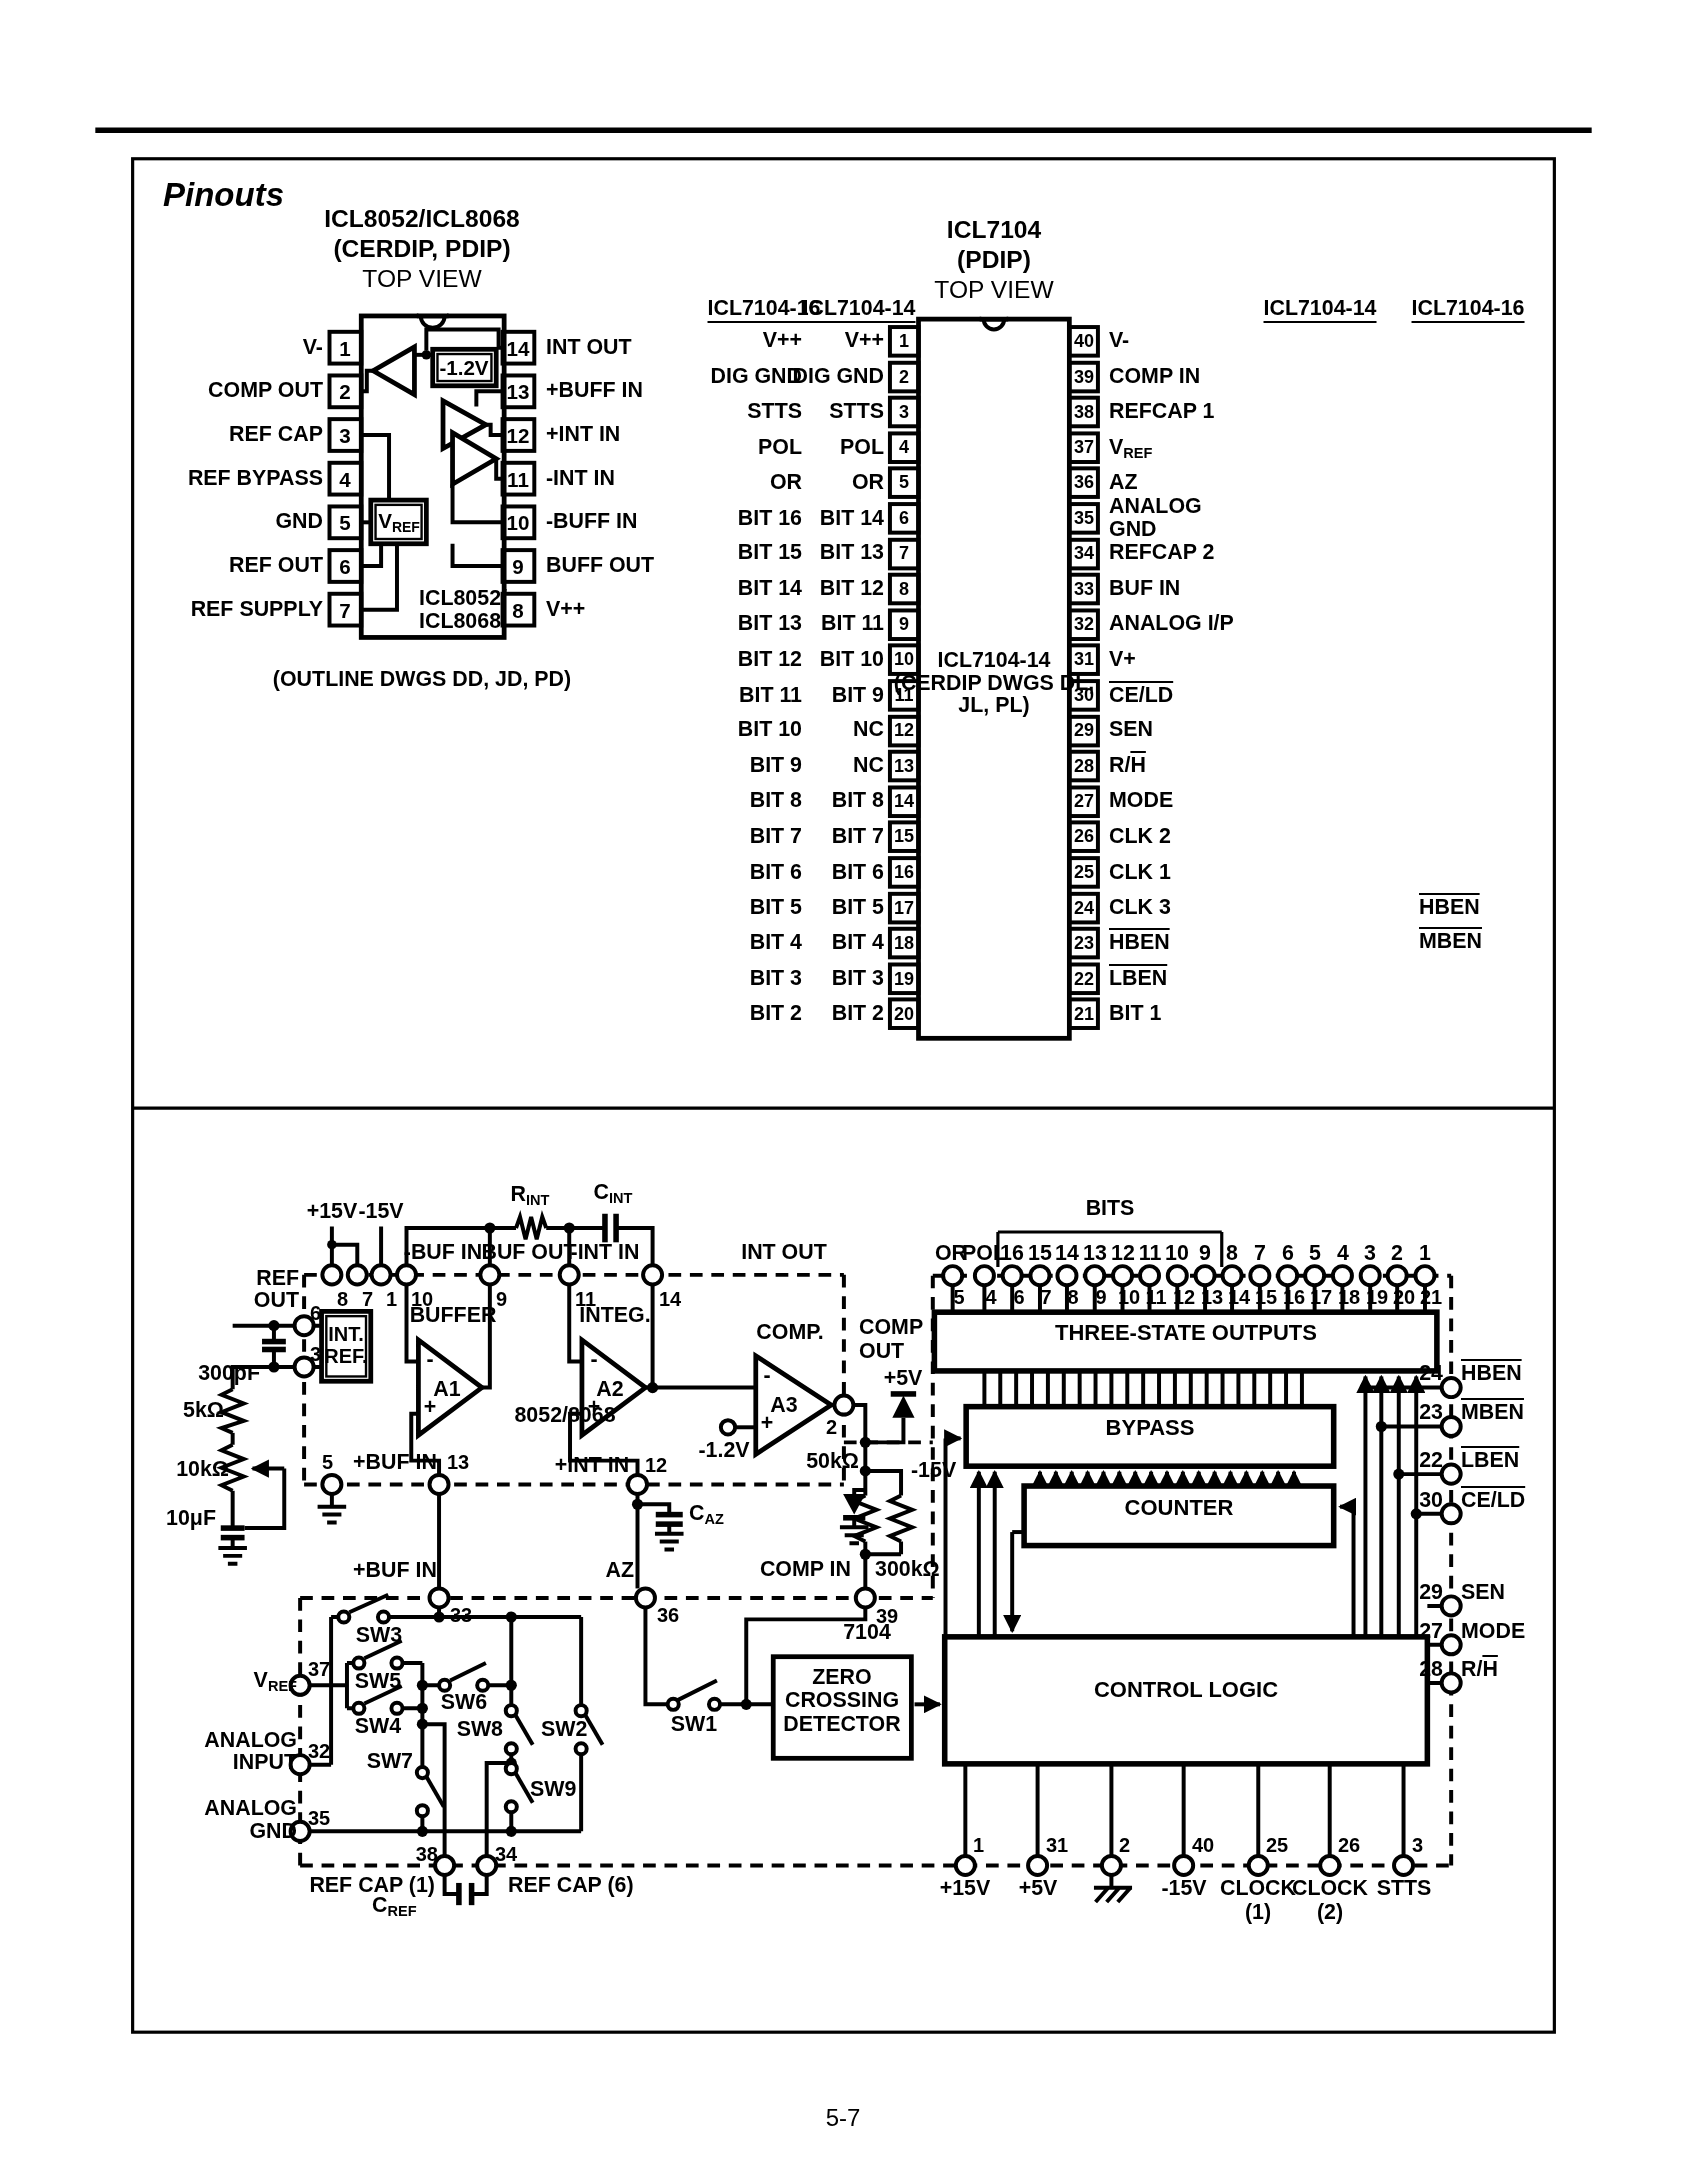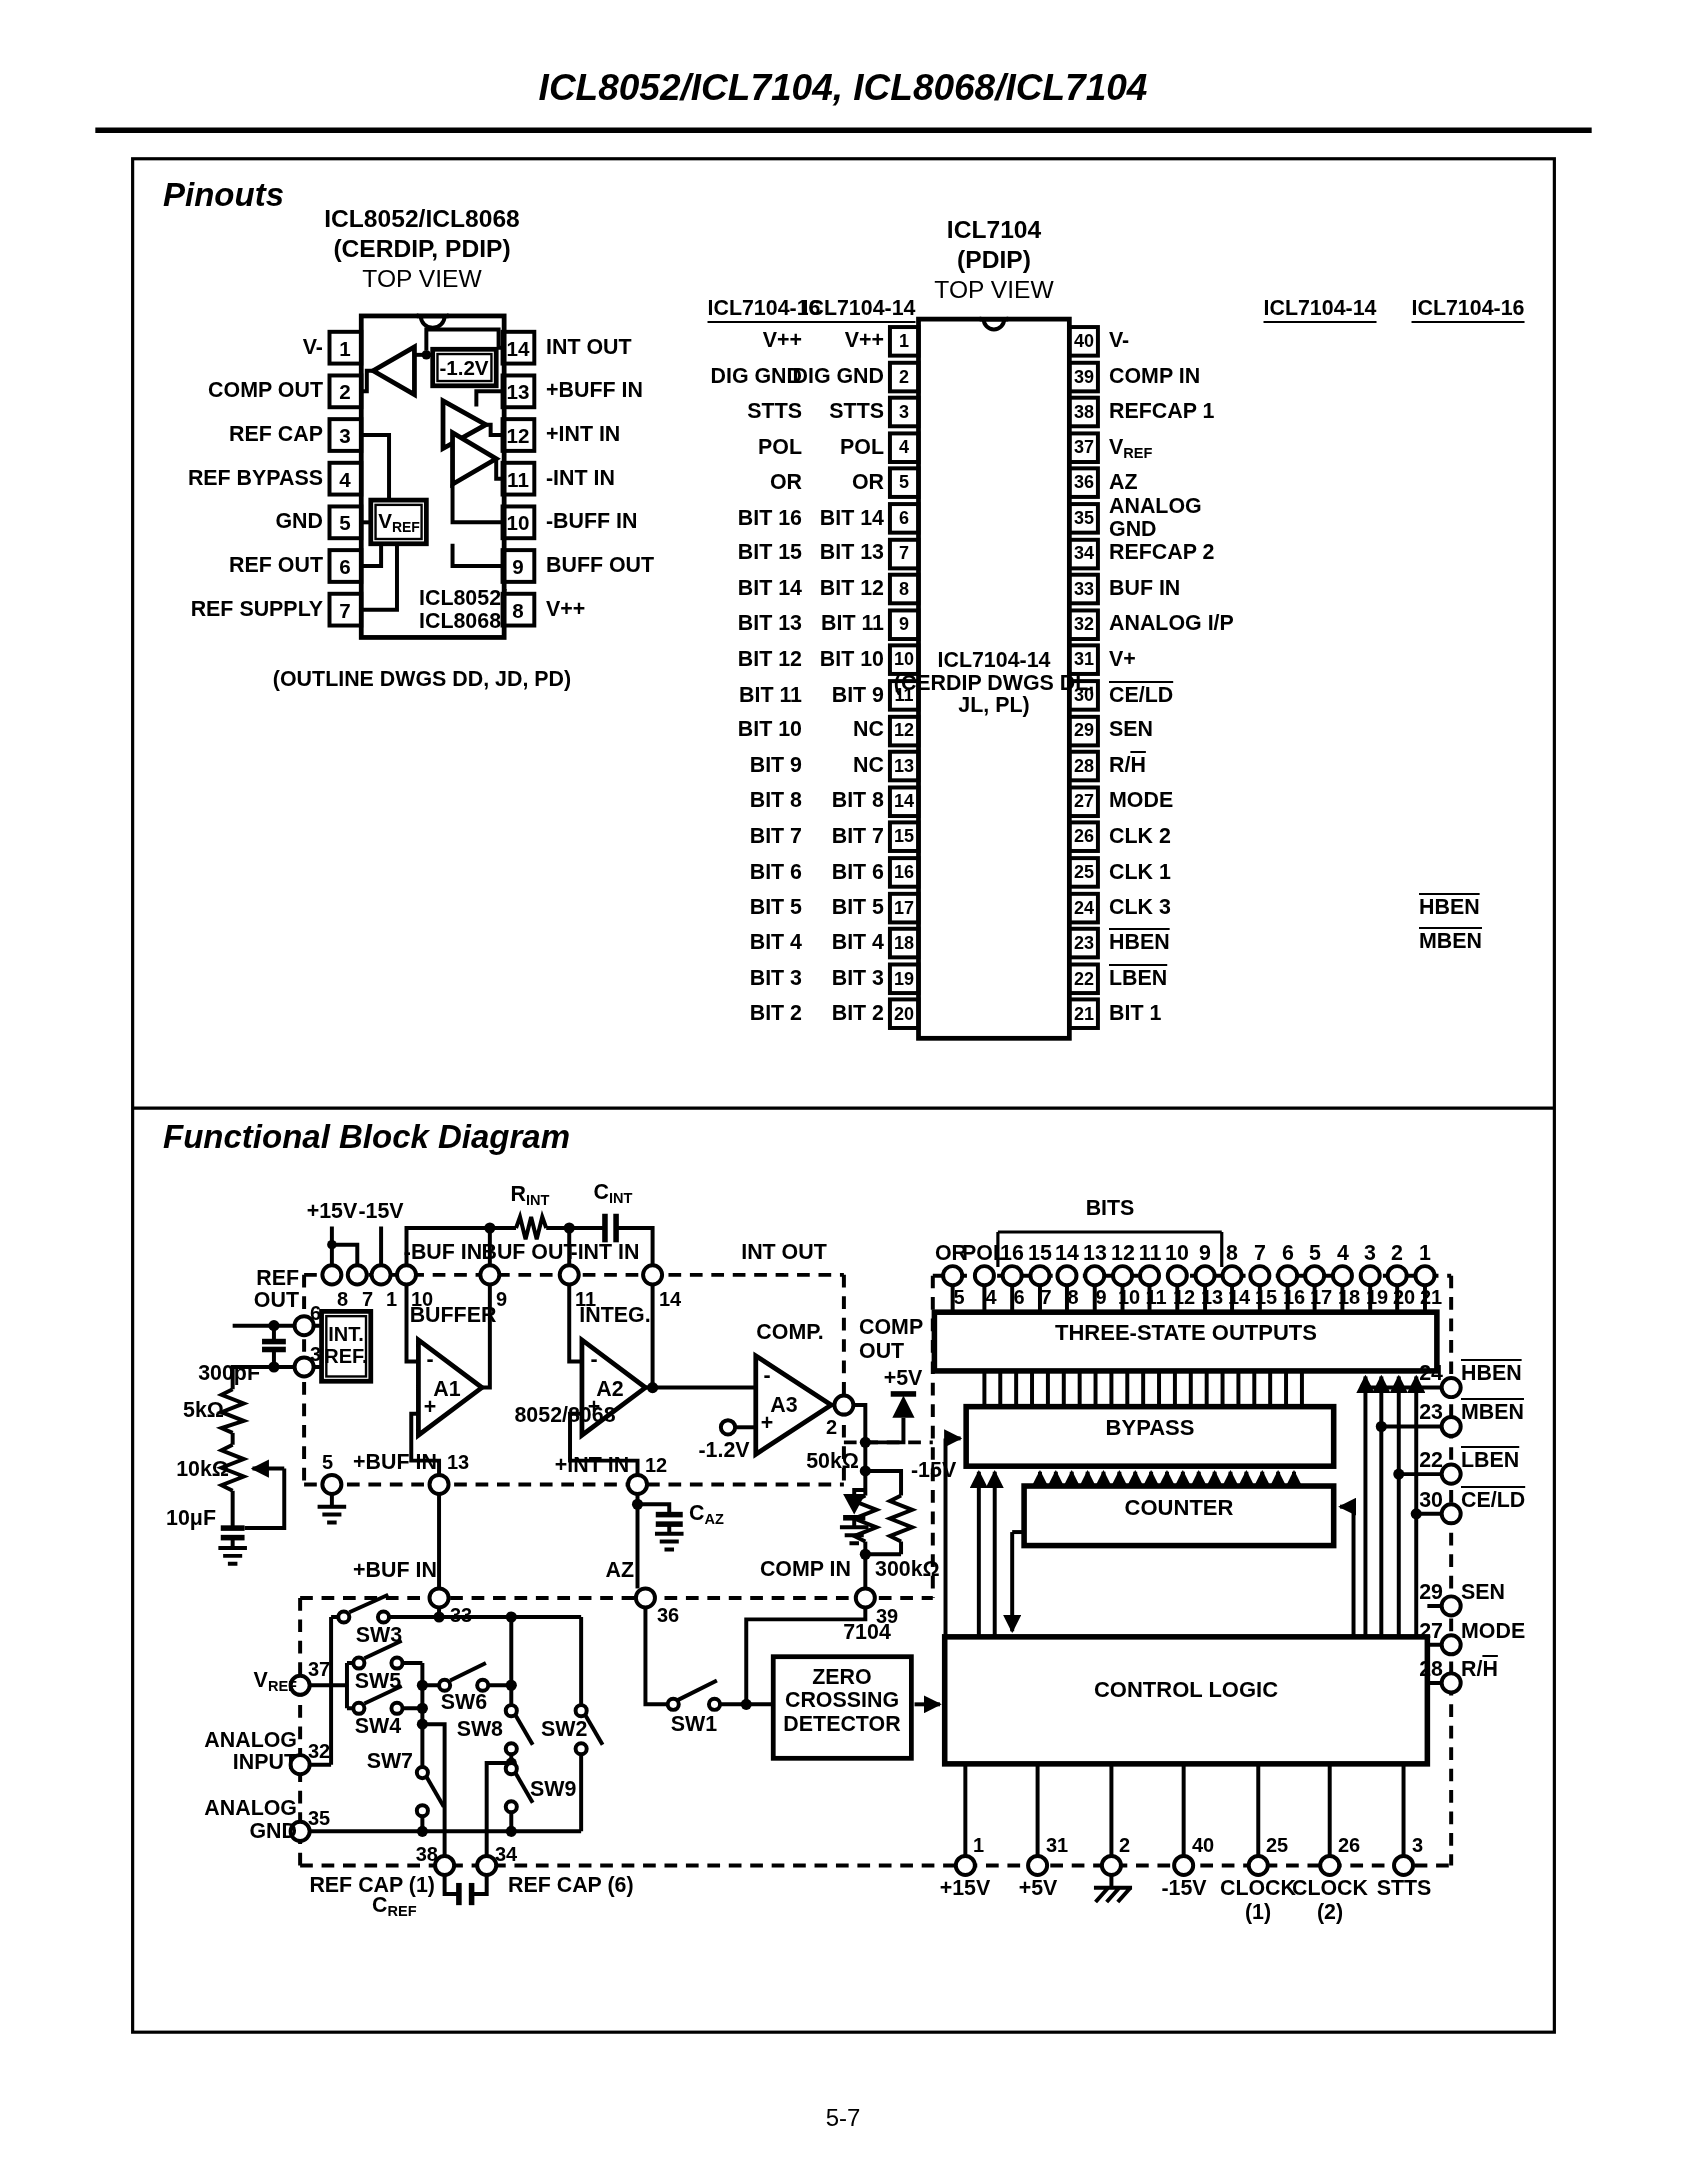--- a/index.html
+++ b/index.html
@@ -383,23 +383,21 @@
         <circle cx="1587" cy="1607" r="12"></circle>
         <circle cx="1622" cy="1607" r="12"></circle>
         <circle cx="1656" cy="1607" r="12"></circle>
         <circle cx="1691" cy="1607" r="12"></circle>
         <circle cx="1726" cy="1607" r="12"></circle>
         <circle cx="1760" cy="1607" r="12"></circle>
         <circle cx="1795" cy="1607" r="12"></circle>
   </g>
 </svg>
 
-<div class="lb t1 c" style="left:843px;top:67px">ICL8052/ICL7104, ICL8068/ICL7104</div>
 <div class="lb t2" style="left:163px;top:176px">Pinouts</div>
-<div class="lb t2" style="left:163px;top:1118px">Functional Block Diagram</div>
 <div class="lb reg" style="left:843px;top:2105px;font-size:24px;transform:translateX(-50%)">5-7</div>
 
 <div class="lb h c" style="left:422px;top:205px">ICL8052/ICL8068</div>
 <div class="lb h c" style="left:422px;top:235px">(CERDIP, PDIP)</div>
 <div class="lb h c reg" style="left:422px;top:265px">TOP VIEW</div>
 <div class="lb c" style="left:422px;top:668px">(OUTLINE DWGS DD, JD, PD)</div>
 
 <div class="lb r" style="left:323px;top:336px">V-</div>
 <div class="lb r" style="left:323px;top:379px">COMP OUT</div>
 <div class="lb r" style="left:323px;top:423px">REF CAP</div>

